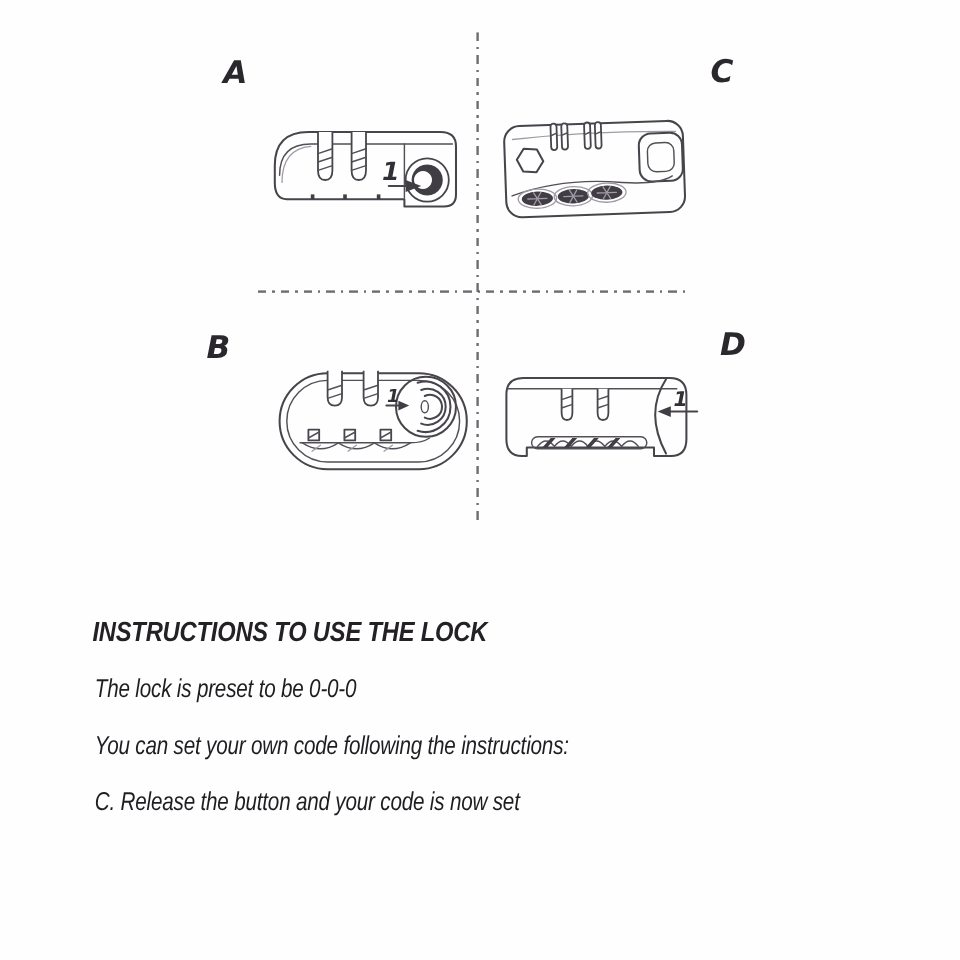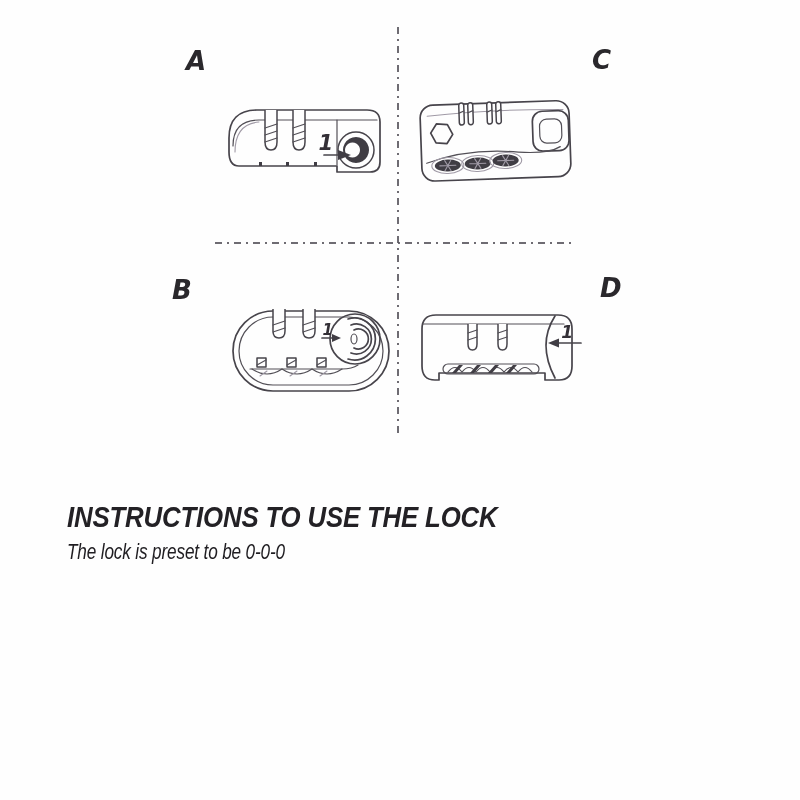--- a/index.html
+++ b/index.html
@@ -23,23 +23,23 @@
   svg.fig{position:absolute;overflow:visible;}
   svg.fig *{vector-effect:non-scaling-stroke;}
   .ol{fill:none;stroke:#47444b;stroke-width:1.7;stroke-linecap:round;stroke-linejoin:round;}
   .dt{fill:none;stroke:#524f56;stroke-width:1.2;stroke-linecap:round;}
   .lt{fill:none;stroke:#a09aa6;stroke-width:1.1;stroke-linecap:round;}
   .wh{fill:#fefefe;stroke:#47444b;stroke-width:1.5;stroke-linejoin:round;}
   .dk{fill:#403d44;stroke:none;}
   .num{font-family:"DejaVu Sans",sans-serif;font-style:italic;font-weight:bold;fill:#332f36;}
   
   .instructions{position:absolute;left:67px;top:499px;color:#232125;}
-  .ititle{margin:0;height:36px;font-size:30px;line-height:35px;font-weight:bold;font-style:italic;white-space:nowrap;}
+  .ititle{margin:10px;height:36px;font-size:23px;line-height:35px;font-weight:bold;font-style:italic;white-space:nowrap;}
   .ititle .cond{display:inline-block;transform:scaleX(.86);transform-origin:0 50%;letter-spacing:-.2px;}
-  .iline{margin:0;height:35px;font-size:21.5px;line-height:35px;font-style:italic;white-space:nowrap;color:#1f1d21;}
+  .iline{margin:12px;height:35px;font-size:21.5px;line-height:35px;font-style:italic;white-space:nowrap;color:#1f1d21;}
   .iline .cond{display:inline-block;transform:scaleX(.8);transform-origin:0 50%;letter-spacing:-.2px;}
 </style>
 </head>
 <body>
 
 <div class="sheet">
 
   <div class="axis-h"></div>
   <div class="axis-v"></div>
 
@@ -169,15 +169,17 @@
     <g>
       <rect class="dt" x="31" y="62" width="96" height="10" rx="5" fill="none"></rect>
       <path class="dt" d="M 36,70 Q 43,61 50,70 Q 57,61 64,70 Q 71,61 78,70 Q 85,61 92,70 Q 99,61 106,70 Q 113,61 120,70"></path>
       <path class="dk" d="M 40,71 L 47,63 L 51,63 L 44,71 Z M 58,71 L 65,63 L 69,63 L 62,71 Z M 76,71 L 83,63 L 87,63 L 80,71 Z M 94,71 L 101,63 L 105,63 L 98,71 Z"></path>
     </g>
   </svg>
 
   <section class="instructions">
     <h2 class="ititle"><span class="cond">INSTRUCTIONS TO USE THE LOCK</span></h2>
     <p class="iline"><span class="cond">The lock is preset to be 0-0-0</span></p>
+    <p class="iline"><span class="cond">You can set your own code following the instructions:</span></p>
+    <p class="iline"><span class="cond">C. Release the button and your code is now set</span></p>
   </section>
 
 </div>
 
 </body></html>

